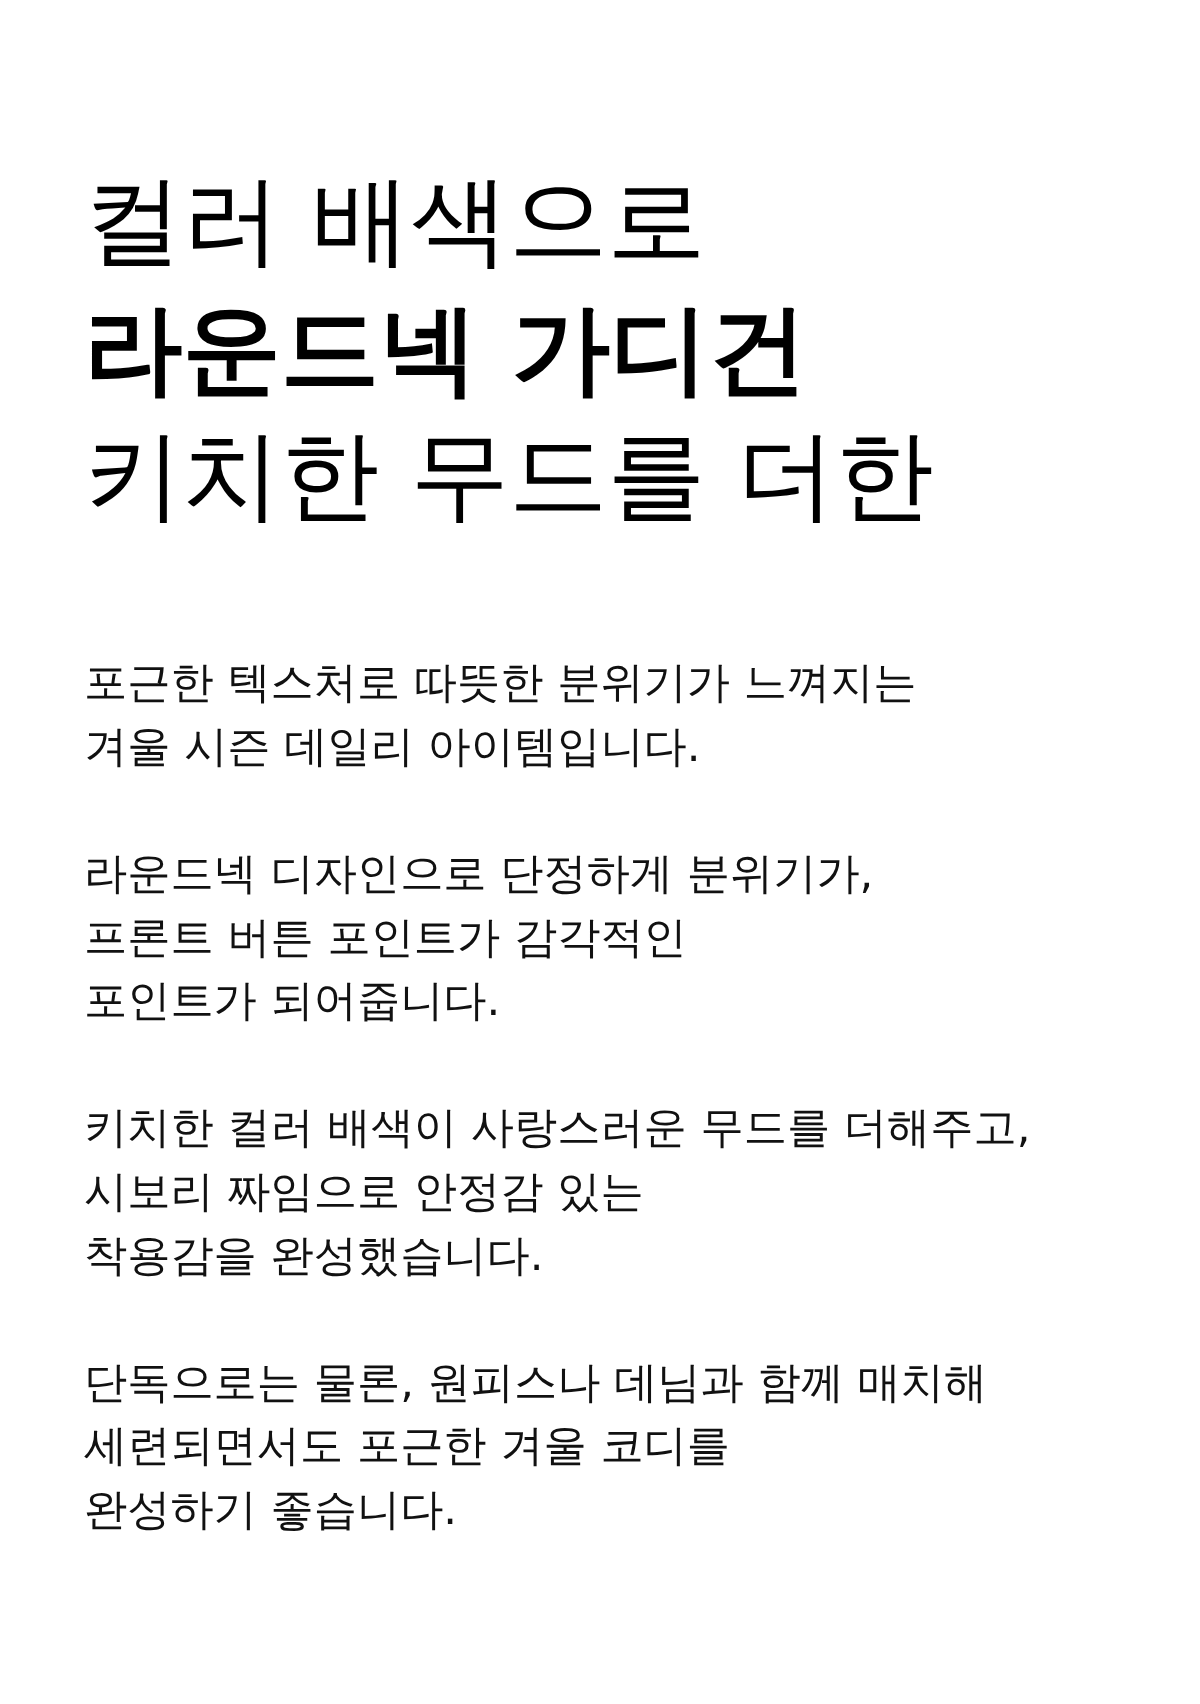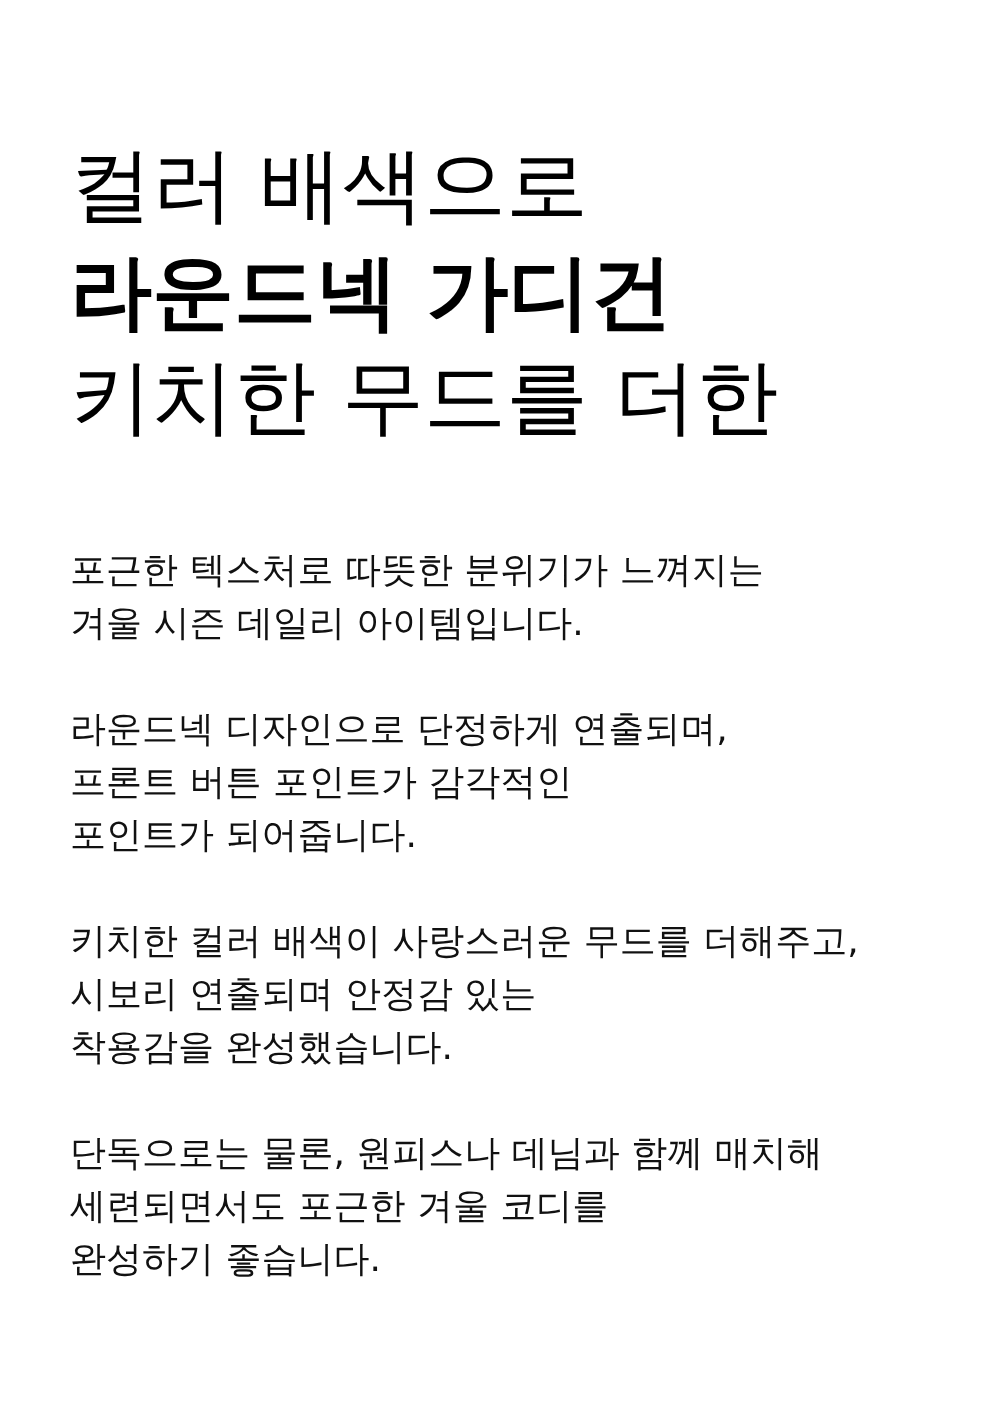--- a/index.html
+++ b/index.html
@@ -62,24 +62,24 @@
 
   <h1 class="heading">
     <span class="heading-line">컬러 배색으로</span>
     <span class="heading-line bold">라운드넥 가디건</span>
     <span class="heading-line">키치한 무드를 더한</span>
   </h1>
 
   <div class="description">
     <p>포근한 텍스처로 따뜻한 분위기가 느껴지는
 겨울 시즌 데일리 아이템입니다.</p>
-    <p>라운드넥 디자인으로 단정하게 연출되며,
+    <p>라운드넥 디자인으로 단정하게 분위기가,
 프론트 버튼 포인트가 감각적인
 포인트가 되어줍니다.</p>
     <p>키치한 컬러 배색이 사랑스러운 무드를 더해주고,
-시보리 연출되며 안정감 있는
+시보리 짜임으로 안정감 있는
 착용감을 완성했습니다.</p>
     <p>단독으로는 물론, 원피스나 데님과 함께 매치해
 세련되면서도 포근한 겨울 코디를
 완성하기 좋습니다.</p>
   </div>
 
 </div>
 
 </body></html>

